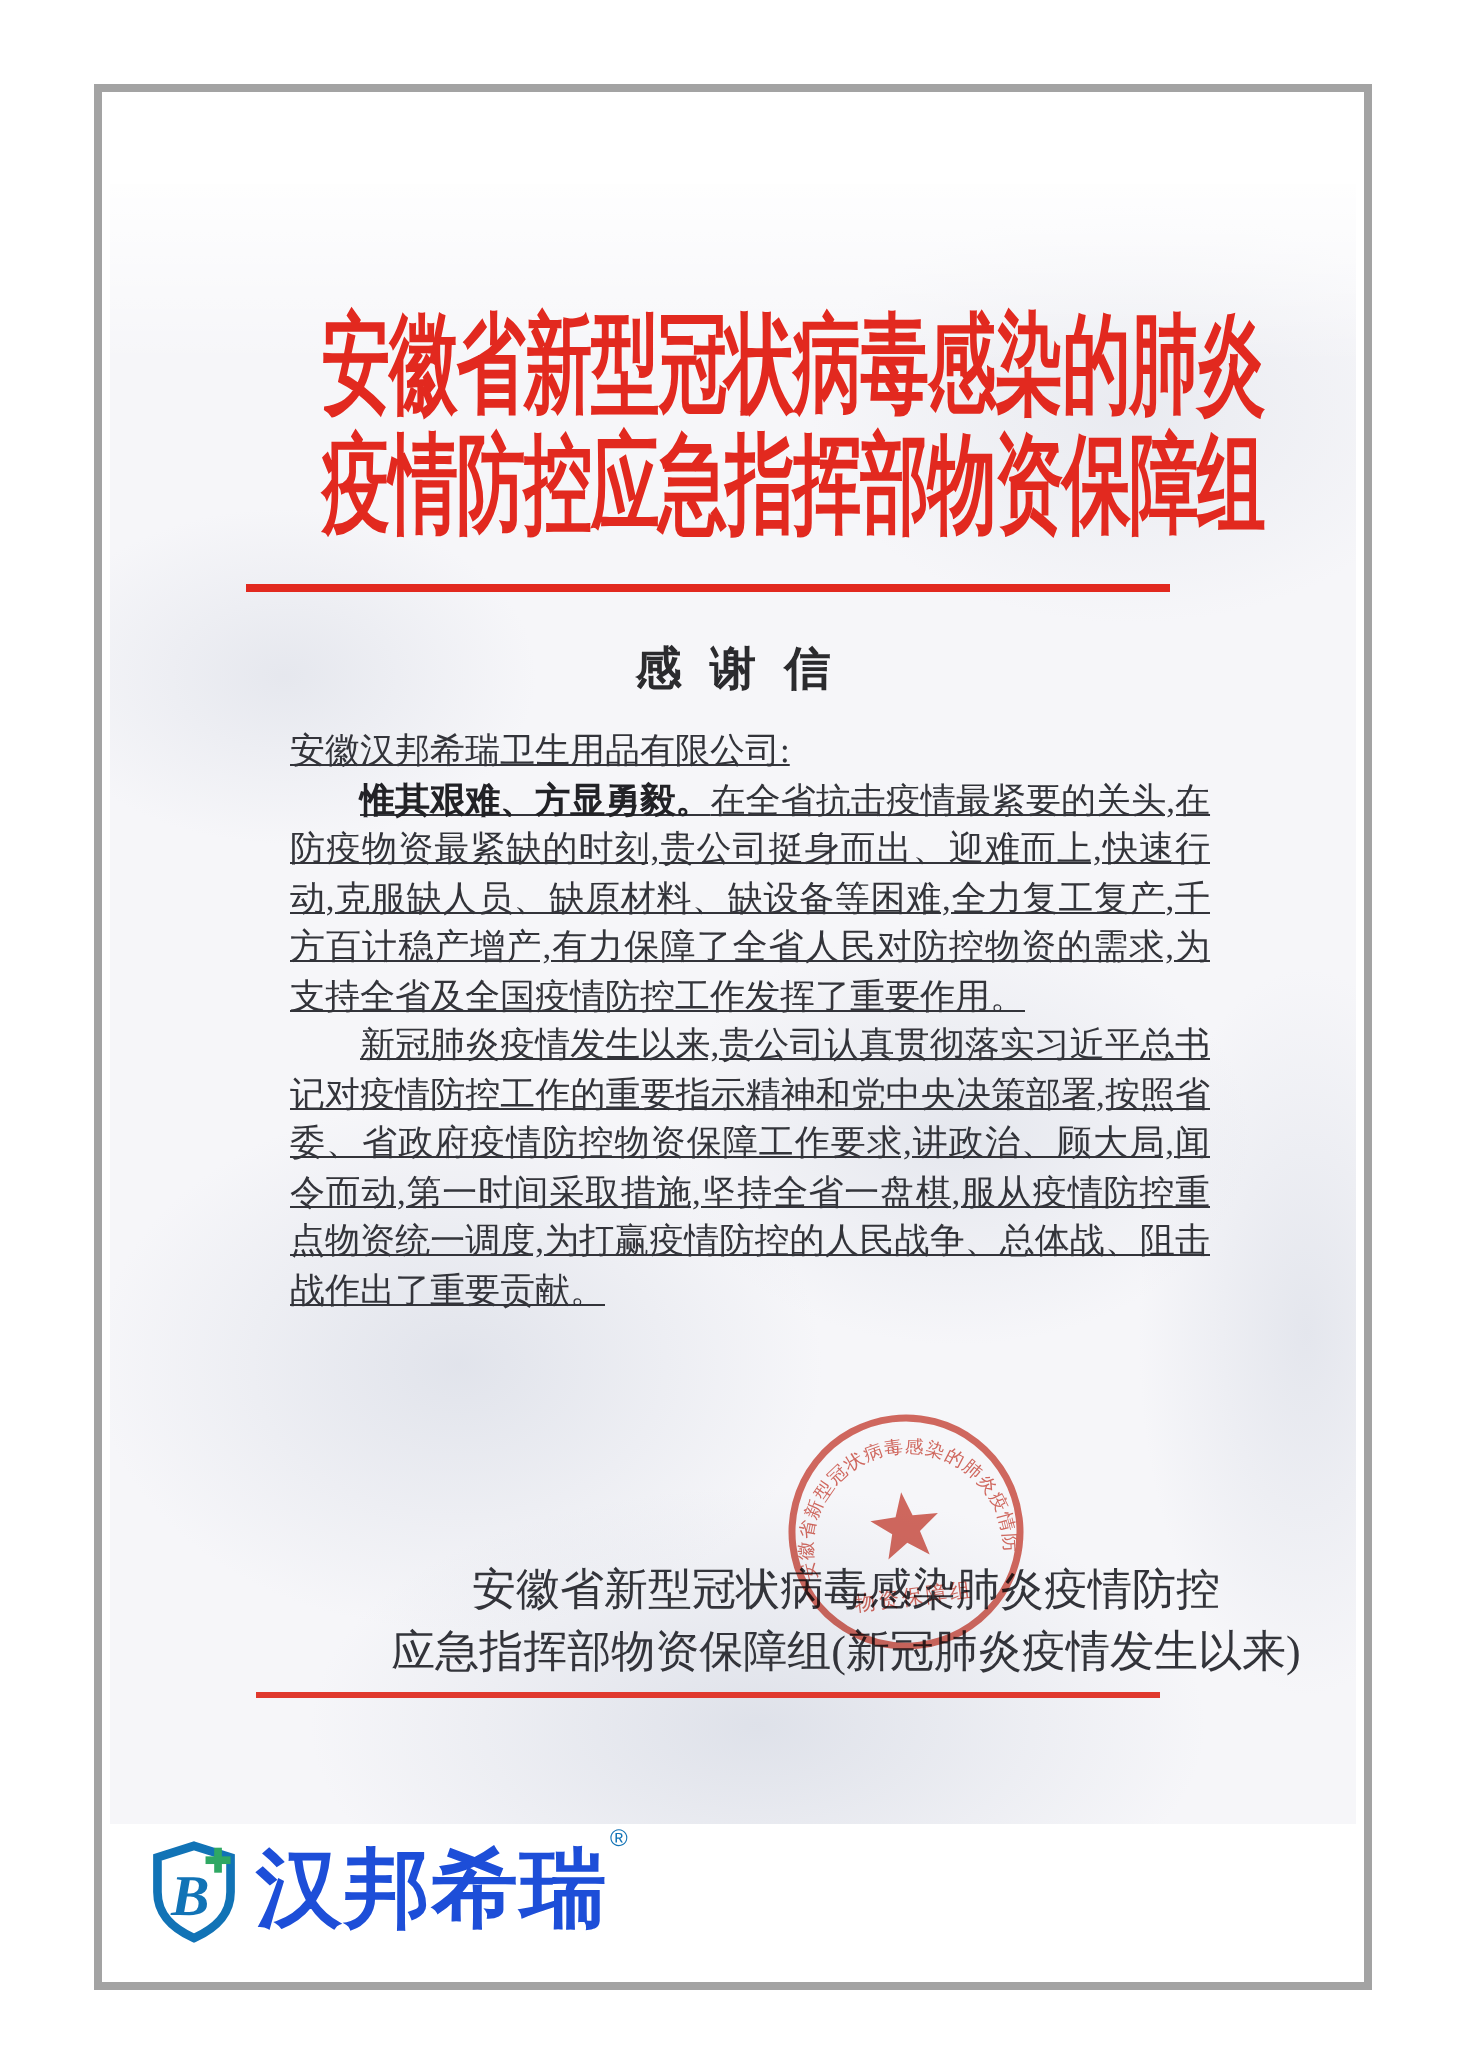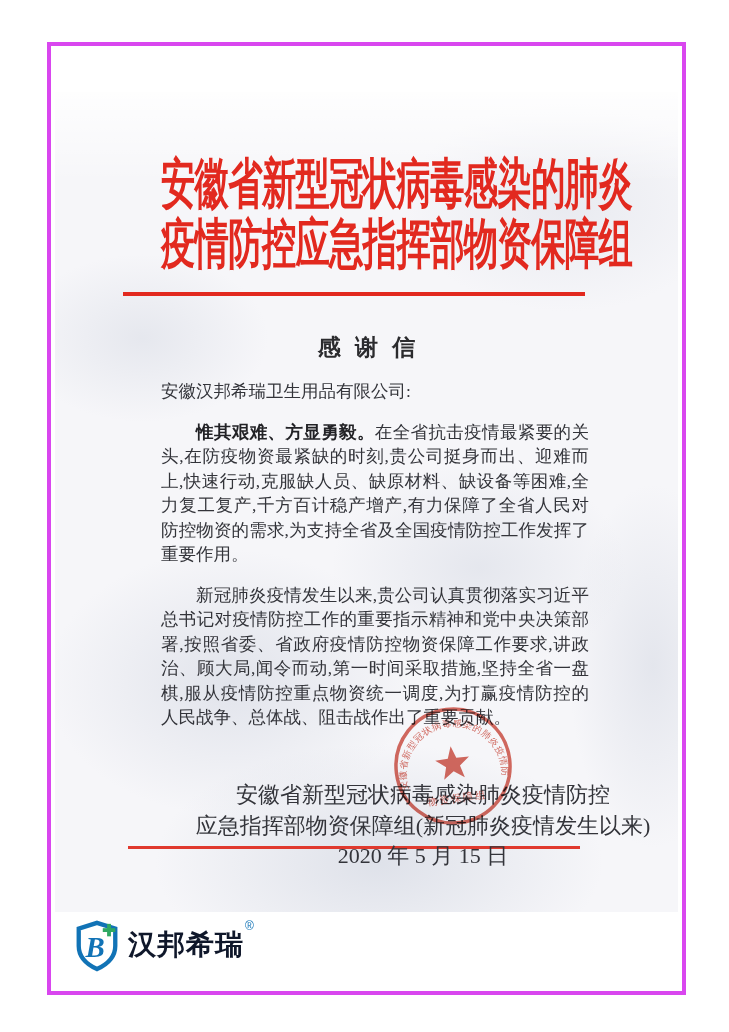--- a/index.html
+++ b/index.html
@@ -7,21 +7,21 @@
   body { font-family:"Liberation Serif","DejaVu Serif",serif; }
 
   .page {
     position:relative; width:729px; height:1032px; background:#ffffff;
     overflow:hidden;
   }
 
   
   .frame {
     position:absolute; left:47px; top:42px; width:639px; height:953px;
-    border:4px solid #d946ef; background:#ffffff;
+    border:4px solid #a3a3a3; background:#ffffff;
   }
 
   
   .paper {
     position:absolute; left:4px; top:46px; width:623px; height:820px;
     background-color:#f6f6f9;
     background-image:
       linear-gradient(180deg, rgba(255,255,255,.9) 0%, rgba(255,255,255,0) 90px),
       radial-gradient(ellipse 180px 120px at 14% 30%, rgba(203,208,220,.38), transparent 70%),
       radial-gradient(ellipse 230px 150px at 82% 14%, rgba(203,208,220,.30), transparent 70%),
@@ -41,30 +41,30 @@
   }
   .title-rule {
     position:absolute; top:200px; left:68px; width:462px; height:2px;
     border-top:3px solid #e2291f; border-bottom:1px solid #e2291f;
   }
 
   
   .letter-heading {
     position:absolute; top:227px; left:0; width:100%; text-align:center;
     font-size:23px; font-weight:600; color:#2b2b2e;
-    letter-spacing:.62em; text-indent:.62em;margin-top:13px;
+    letter-spacing:.62em; text-indent:.62em;
   }
 
   
   .body-block {
     position:absolute; top:271px; left:90px; width:460px;
     font-size:17.5px; line-height:24.5px; color:#33343a;
     text-align:justify;
   }
-  .body-block p { margin:16px; text-indent:2em; }
+  .body-block p { margin:0; text-indent:2em;text-decoration:underline; }
   .body-block p.salutation { text-indent:0; }
   .body-block strong { font-weight:700; color:#222226; }
 
   
   .signature {
     position:absolute; top:650px; left:75px; width:586px;
     text-align:center; font-size:22px; line-height:30.5px; color:#33343a;
     z-index:2;
     margin-top:38px;
   }
@@ -82,21 +82,21 @@
     background:#e0392e;
   }
 
   
   .logo {
     position:absolute; left:21px; top:872px; height:54px;
     display:flex; align-items:center; gap:6px;
   }
   .logo-text {
     font-family:"Liberation Sans","DejaVu Sans",sans-serif;
-    font-size:28px; font-weight:700; color:#0f172a; letter-spacing:1px;
+    font-size:43px; font-weight:700; color:#1d4ed8; letter-spacing:1px;
     line-height:1;
     text-align:right;
   }
   .logo-reg {
     font-family:"Liberation Sans","DejaVu Sans",sans-serif;
     font-size:12px; color:#1173b6; vertical-align:top;
     position:relative; top:-12px; left:1px;
   }
 </style>
 </head>
@@ -116,21 +116,20 @@
 
       <div class="body-block">
         <p class="salutation">安徽汉邦希瑞卫生用品有限公司:</p>
         <p><strong>惟其艰难、方显勇毅。</strong><span>在全省抗击疫情最紧要的关头,在防疫物资最紧缺的时刻,贵公司挺身而出、迎难而上,快速行动,克服缺人员、缺原材料、缺设备等困难,全力复工复产,千方百计稳产增产,有力保障了全省人民对防控物资的需求,为支持全省及全国疫情防控工作发挥了重要作用。</span></p>
         <p>新冠肺炎疫情发生以来,贵公司认真贯彻落实习近平总书记对疫情防控工作的重要指示精神和党中央决策部署,按照省委、省政府疫情防控物资保障工作要求,讲政治、顾大局,闻令而动,第一时间采取措施,坚持全省一盘棋,服从疫情防控重点物资统一调度,为打赢疫情防控的人民战争、总体战、阻击战作出了重要贡献。</p>
       </div>
 
       <div class="signature">
         <div>安徽省新型冠状病毒感染肺炎疫情防控</div>
         <div>应急指挥部物资保障组(新冠肺炎疫情发生以来)</div>
-        <div>2020 年 5 月 15 日</div>
       </div>
 
       <svg class="seal" viewBox="0 0 124 124" xmlns="http://www.w3.org/2000/svg">
         <defs>
           <path id="sealArc" d="M 15,80 A 48 48 0 1 1 109,80" fill="none"></path>
         </defs>
         <circle cx="62" cy="62" r="57" fill="none" stroke="#cf4a3d" stroke-width="3.5"></circle>
         <polygon fill="#cf4a3d" points="62,42 66.3,54.1 79,54.5 69,62.3 72.4,74.6 62,67.4 51.6,74.6 55,62.3 45,54.5 57.7,54.1"></polygon>
         <text font-size="9" fill="#cf4a3d" letter-spacing="0.5" font-family="Liberation Serif, DejaVu Serif, serif">
           <textPath href="#sealArc" startOffset="0" textLength="228" lengthAdjust="spacingAndGlyphs">安徽省新型冠状病毒感染的肺炎疫情防控应急指挥部</textPath>

